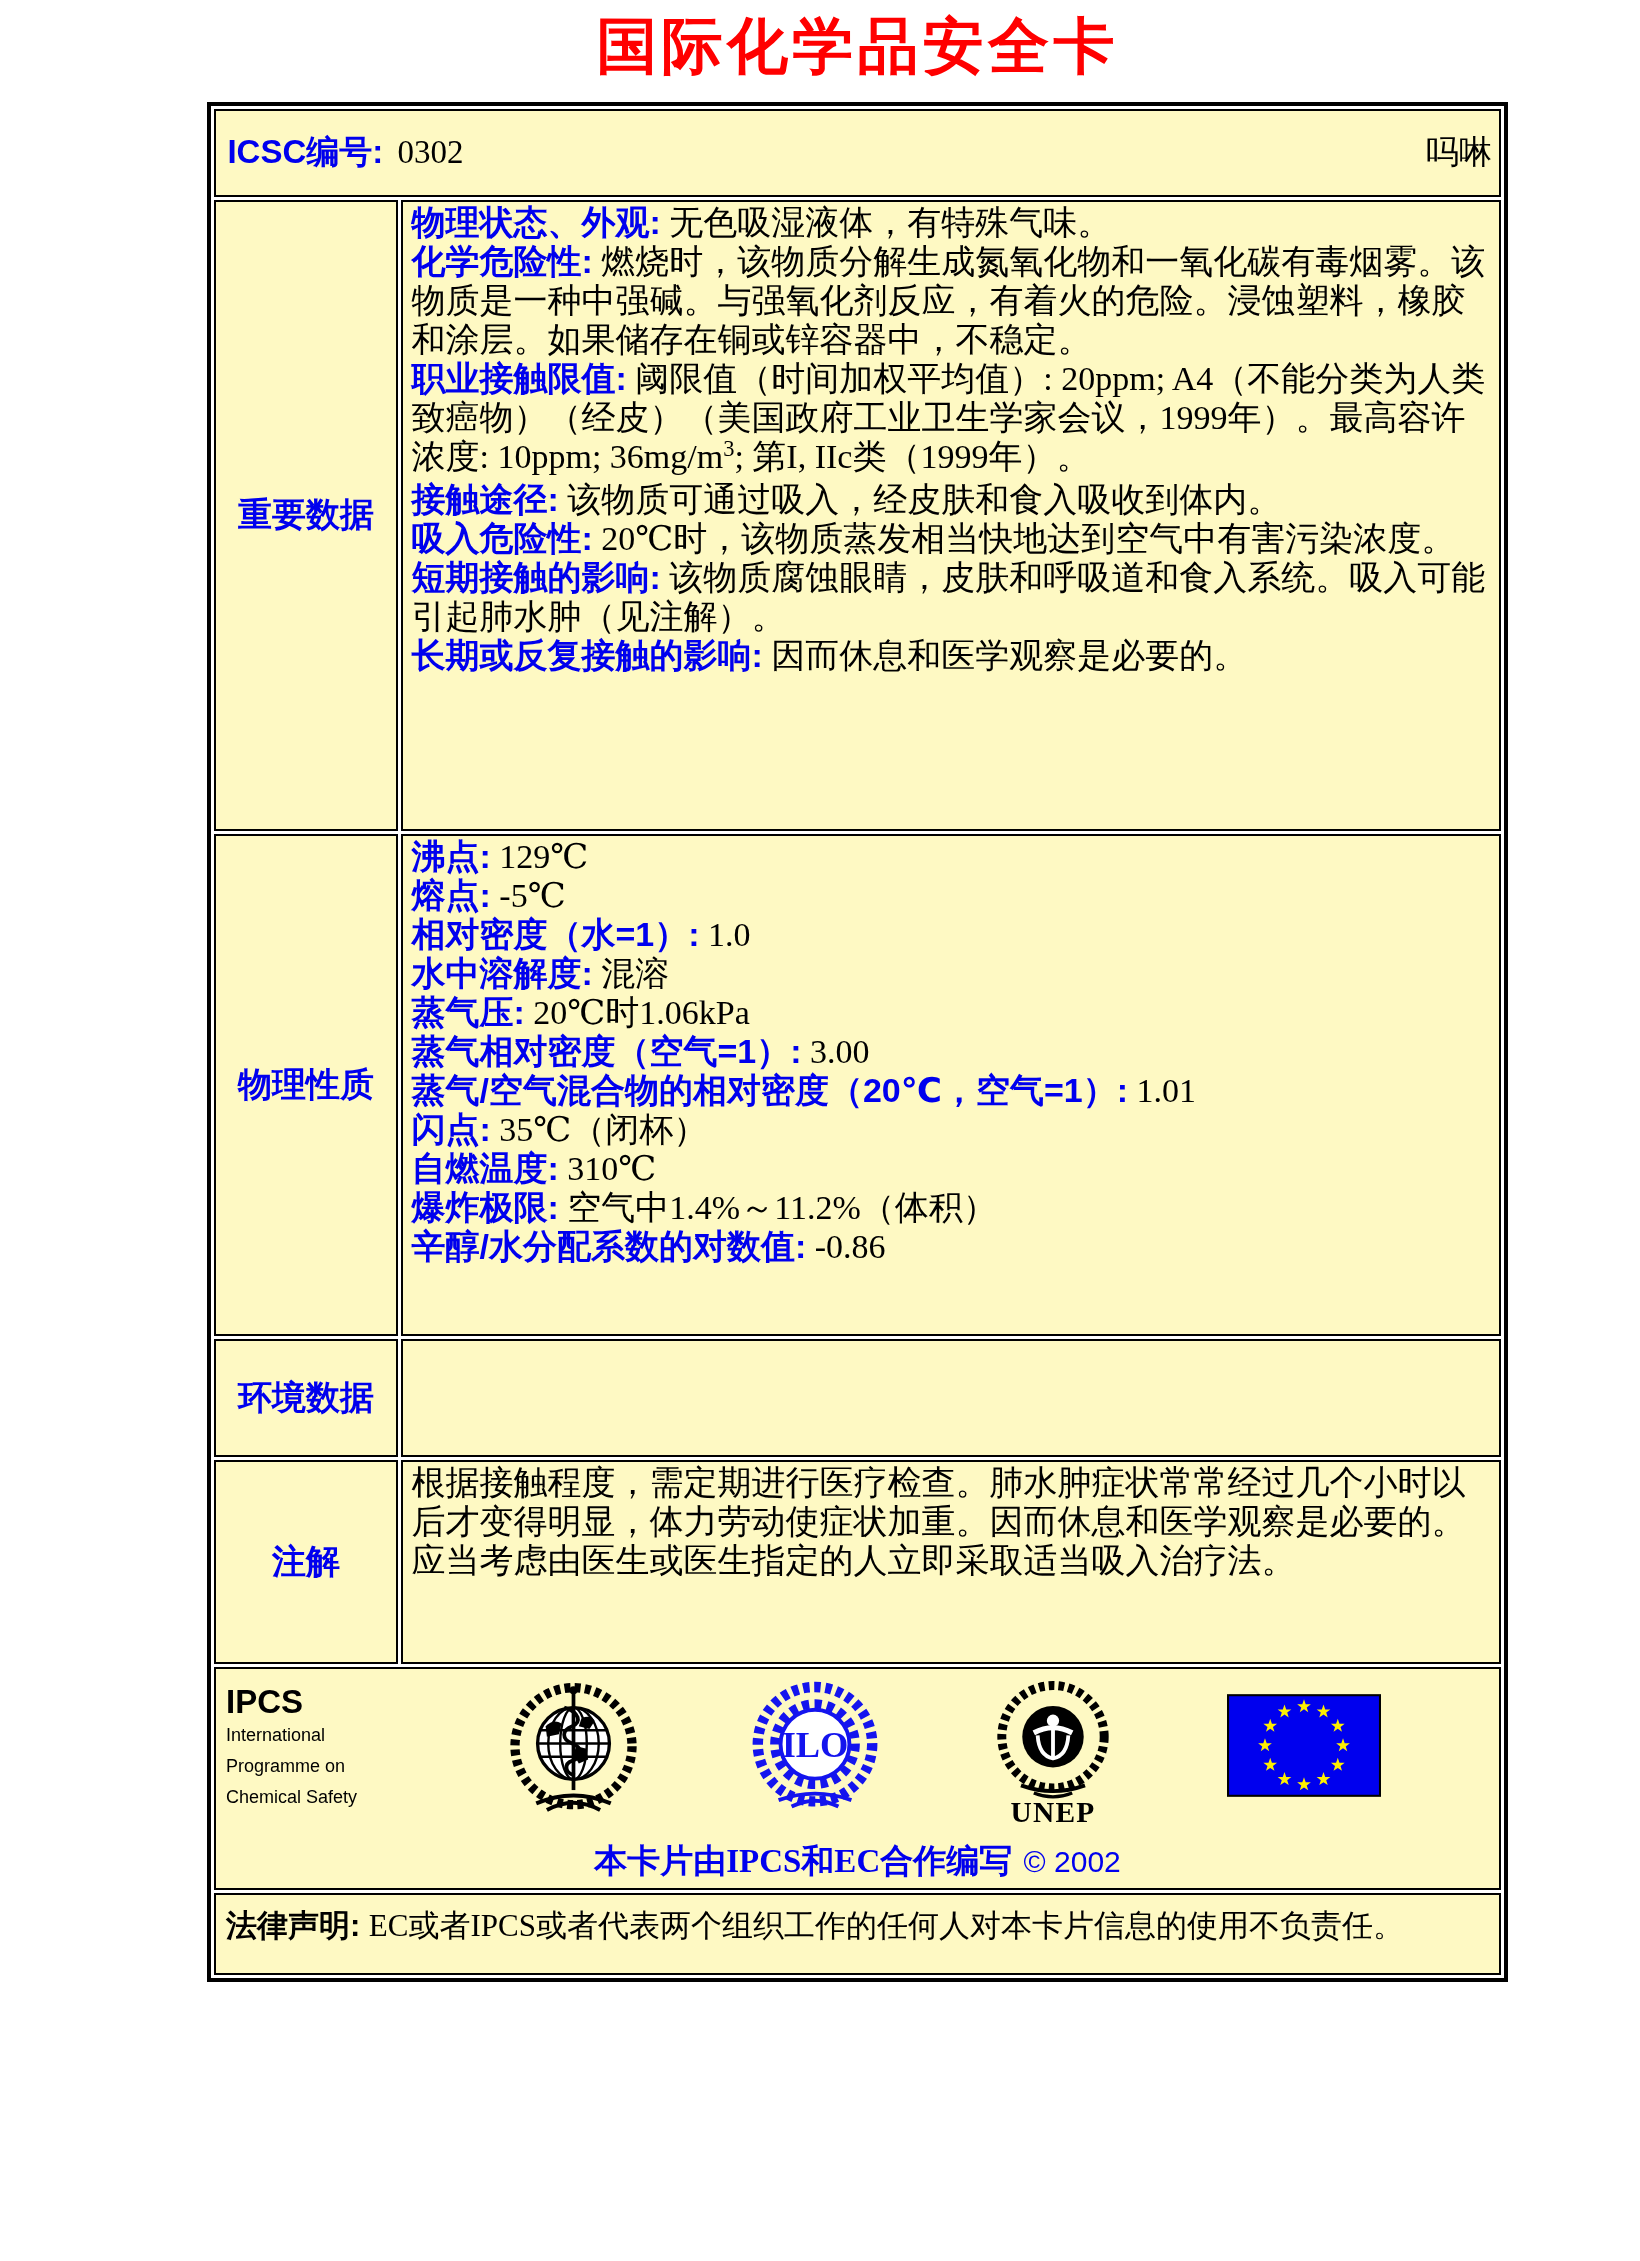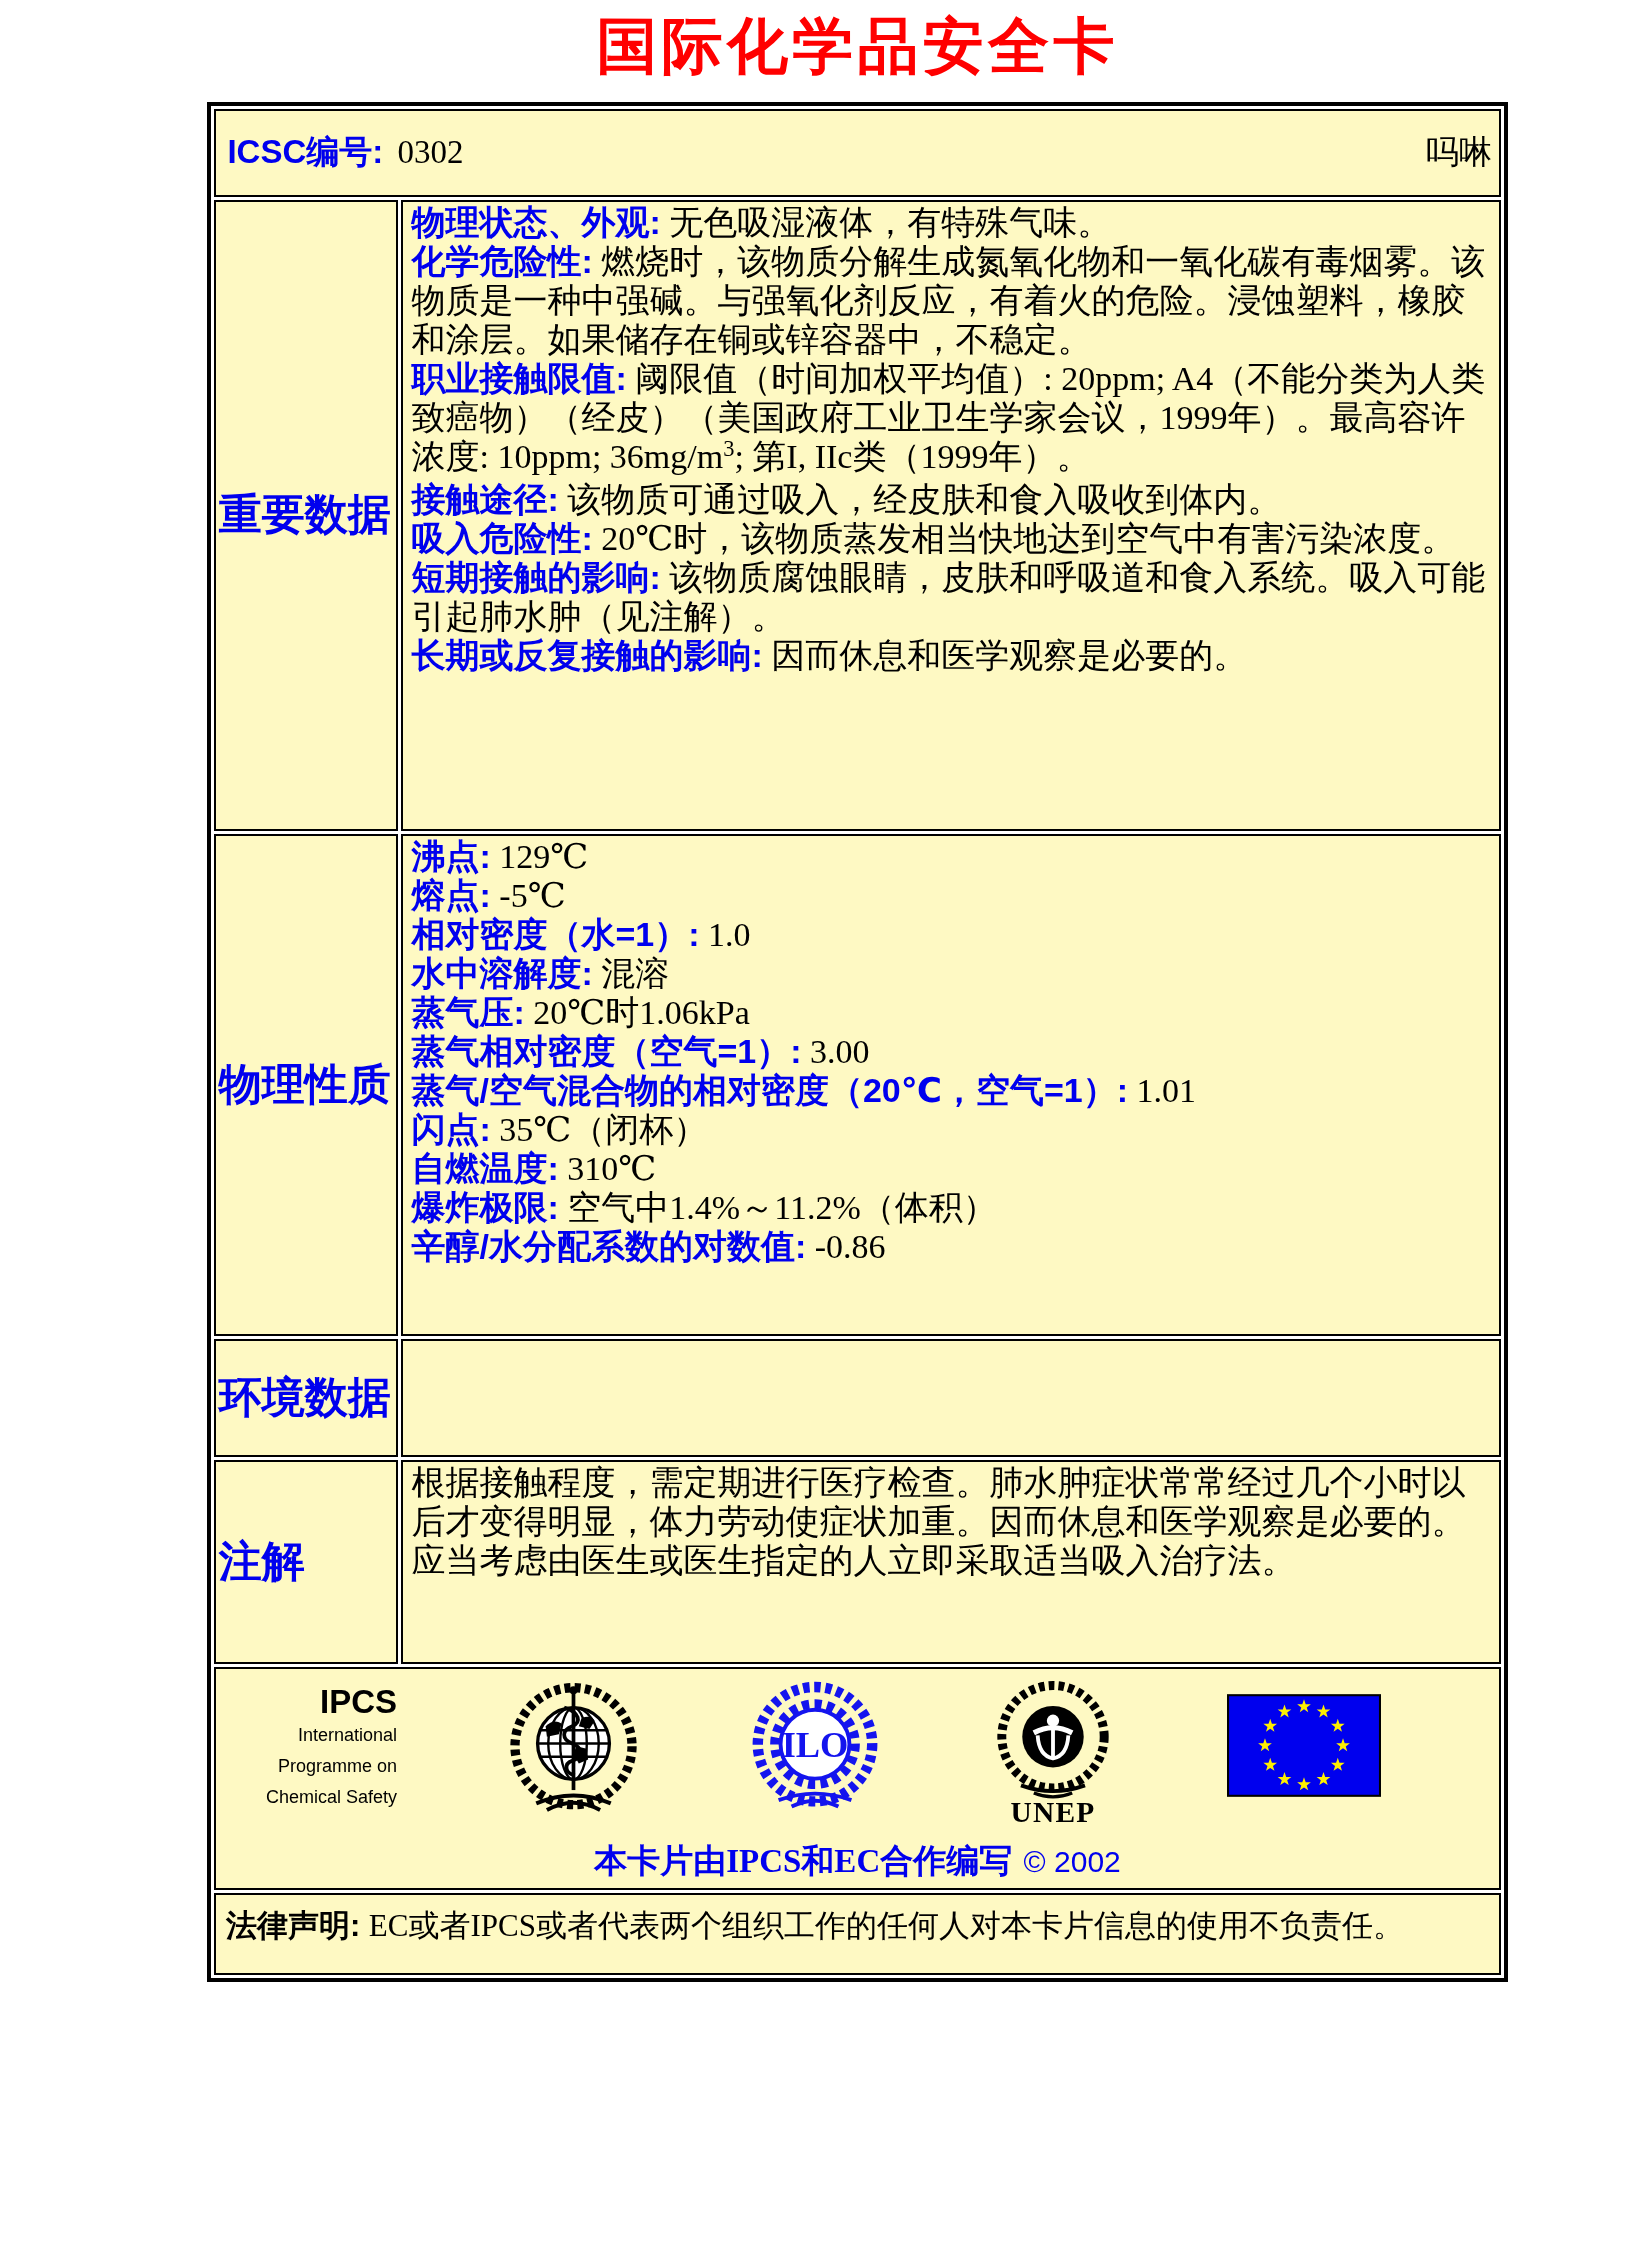--- a/index.html
+++ b/index.html
@@ -14,23 +14,23 @@
     font-size:61px;letter-spacing:4.3px;
     font-family:"DejaVu Serif","Liberation Serif",serif;
   }
   table.card{
     margin-top:14.2px;width:100%;table-layout:fixed;
     border:4.3px solid #000;border-collapse:separate;border-spacing:3.6px;
     background:#fff;
   }
   td{border:2.1px solid #000;background:#fef9c3;padding:0;overflow:hidden;}
   td.lbl{
-    text-align:left;vertical-align:middle;
+    text-align:center;vertical-align:middle;
     font-family:"Liberation Sans","DejaVu Sans",sans-serif;
-    font-weight:bold;color:#0000ee;font-size:43px;padding:2.8px;
+    font-weight:bold;color:#0000ee;font-size:34px;padding:2.8px;
   }
   td.content{
     vertical-align:top;padding:1.4px 8.5px 4.3px 8.5px;
     font-size:34px;line-height:39px;color:#000;
   }
   .hdr-cell{height:84px;}
   .hdr-flex{
     display:flex;justify-content:space-between;align-items:center;
     height:84px;padding:0 7.1px 0 11.4px;font-size:33px;
   }
@@ -43,21 +43,21 @@
   .r5{height:194px;} .r6{height:46px;} .r8{height:54px;}
   td.content.mid{vertical-align:middle;}
   .prop-line{margin:0;}
   .prop-line .val{margin-left:8.5px;}
   sup{font-size:66%;vertical-align:baseline;position:relative;top:-0.55em;}
   .logos-cell{vertical-align:top;padding:10px 0 4.3px 0;height:178px;}
   .logos-flex{
     display:flex;align-items:flex-start;justify-content:space-between;
     padding:0 118px 0 10px;
   }
-  .ipcs-block{font-family:"Liberation Sans","DejaVu Sans",sans-serif;width:171px;margin-top:4.3px;text-align:right;}
+  .ipcs-block{font-family:"Liberation Sans","DejaVu Sans",sans-serif;width:171px;margin-top:4.3px;}
   .ipcs-acronym{font-size:33px;font-weight:bold;line-height:37px;}
   .ipcs-line{font-size:18px;line-height:31px;}
   .eu-flag-wrap{margin-top:15.7px;}
   .caption-line{
     text-align:center;margin-top:10px;font-size:33px;color:#0000ee;
     font-weight:bold;font-family:"Liberation Serif","DejaVu Serif",serif;
   }
   .caption-copy{font-weight:normal;font-size:30px;margin-left:11.4px;font-family:"Liberation Sans","DejaVu Sans",sans-serif;}
   .legal-cell{vertical-align:top;padding:12px 10px;font-size:31px;line-height:37px;}
   .legal-label{

